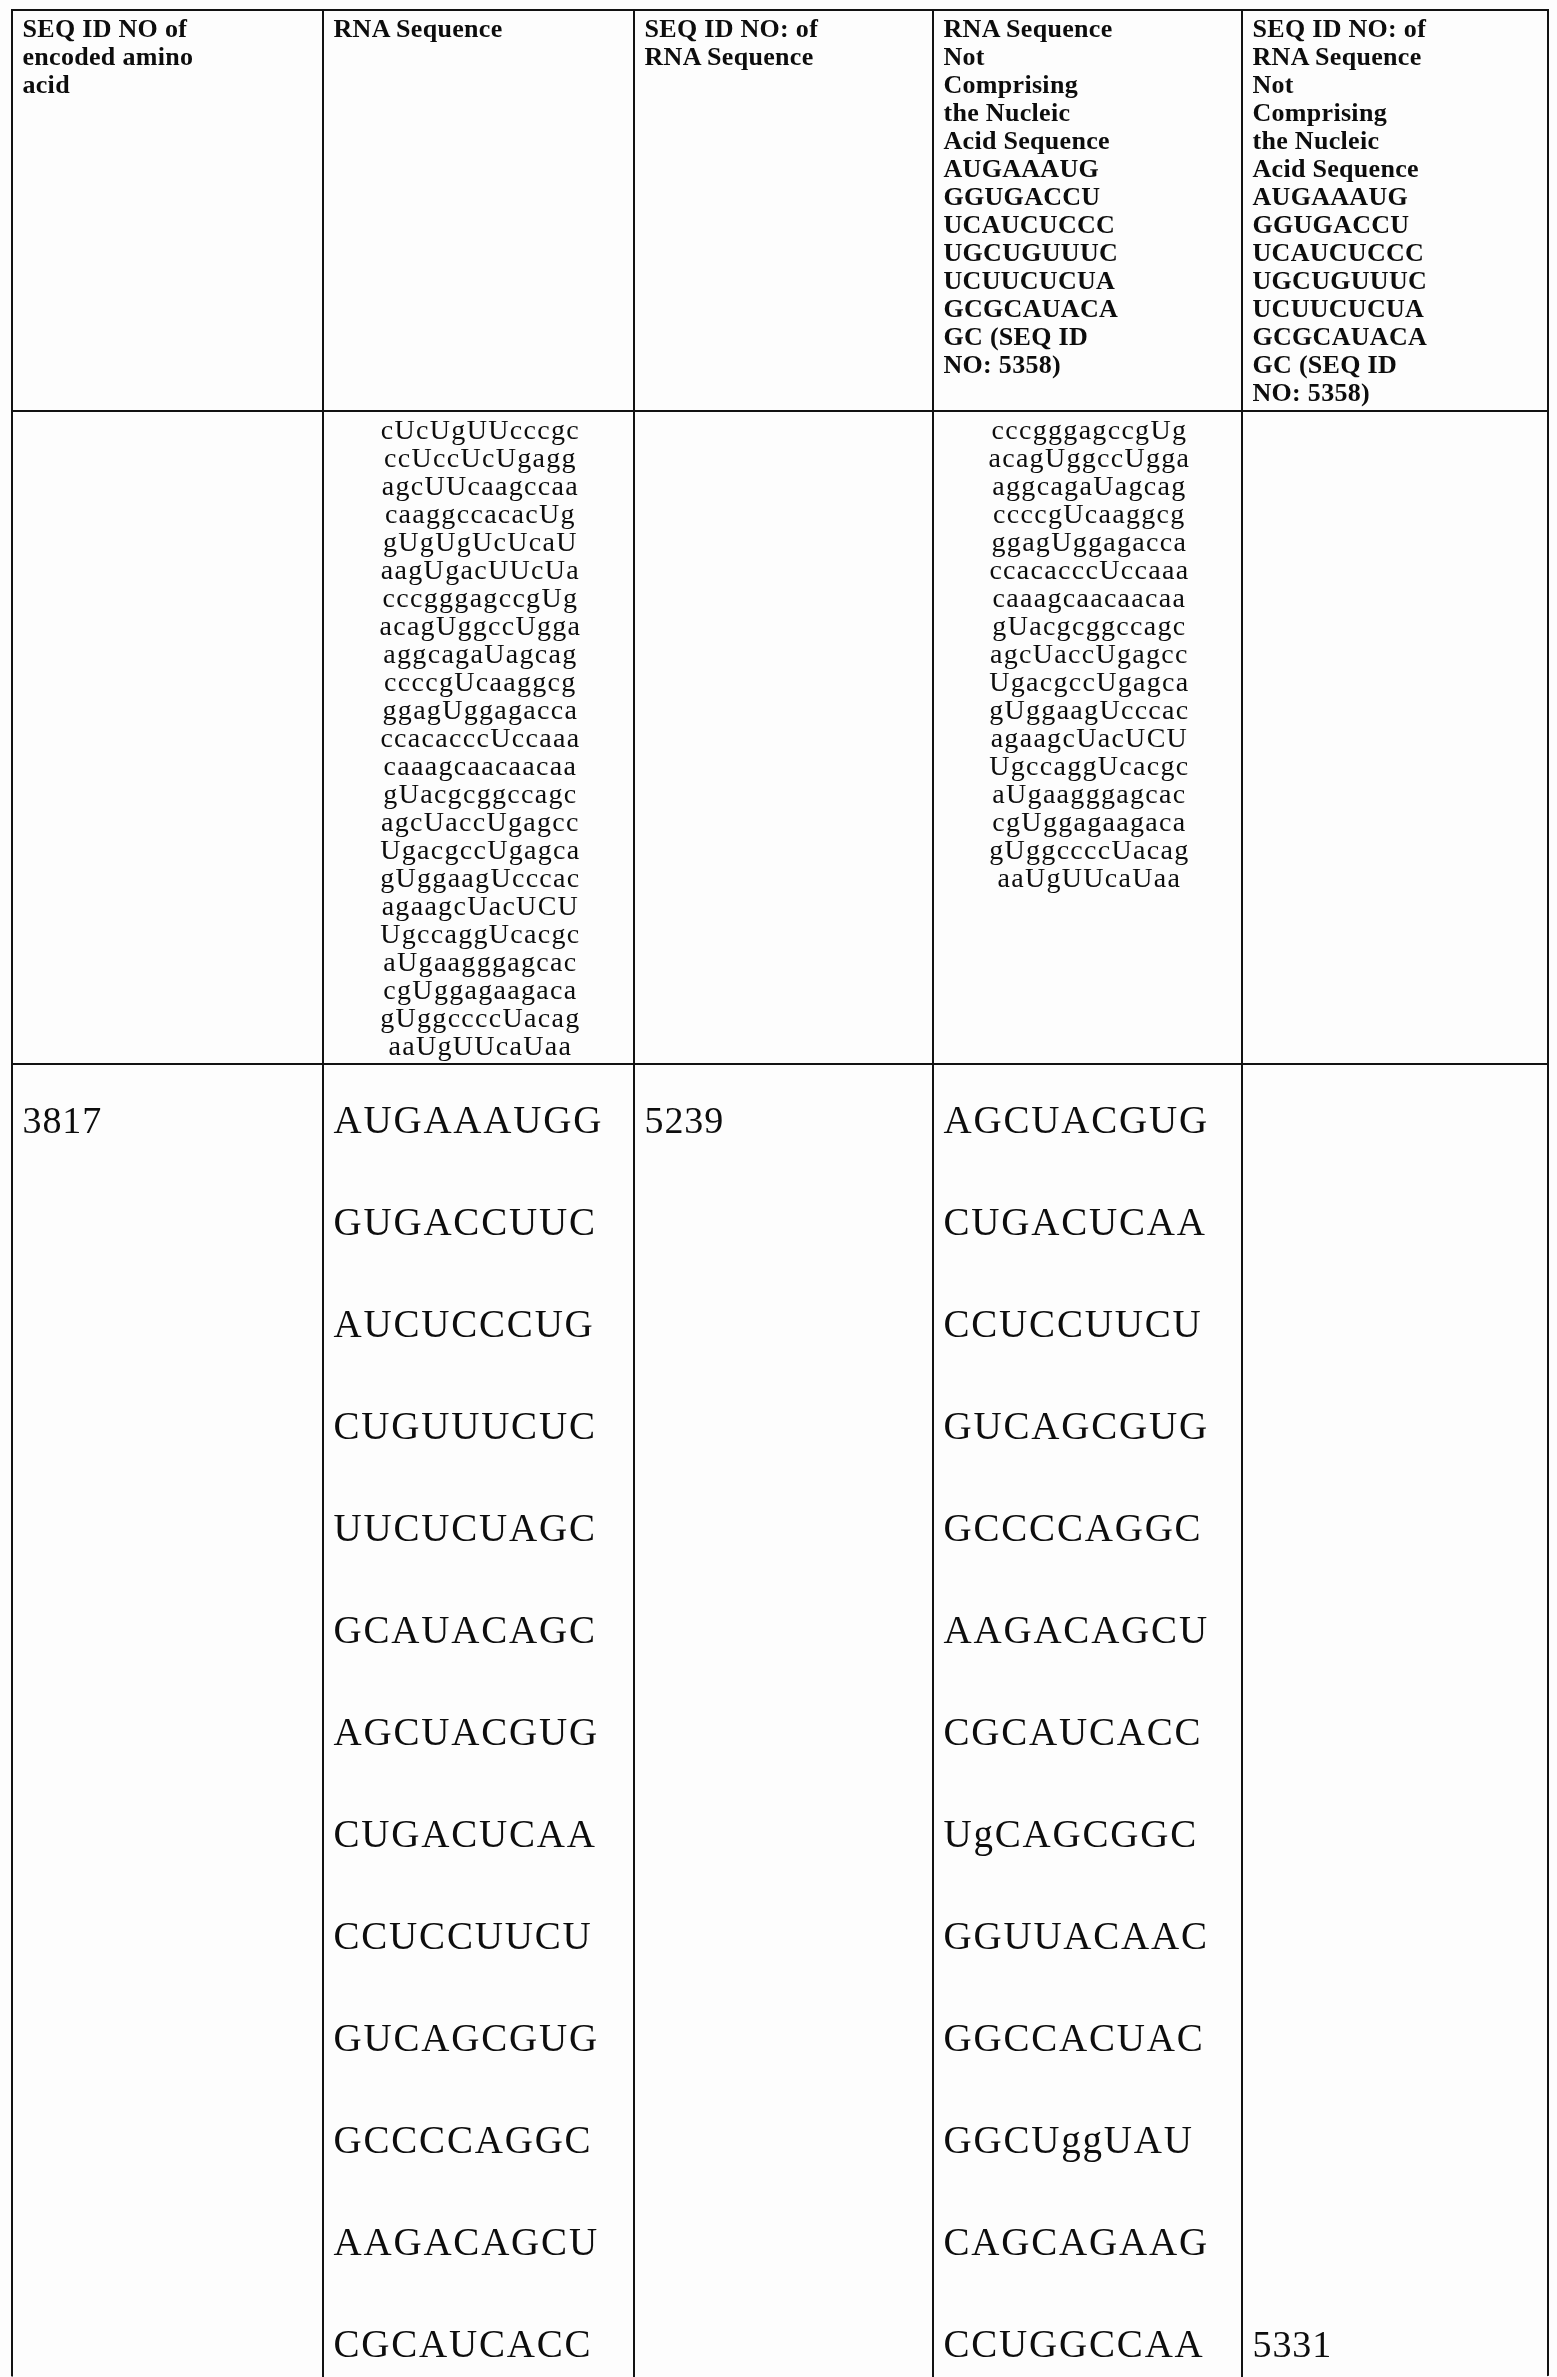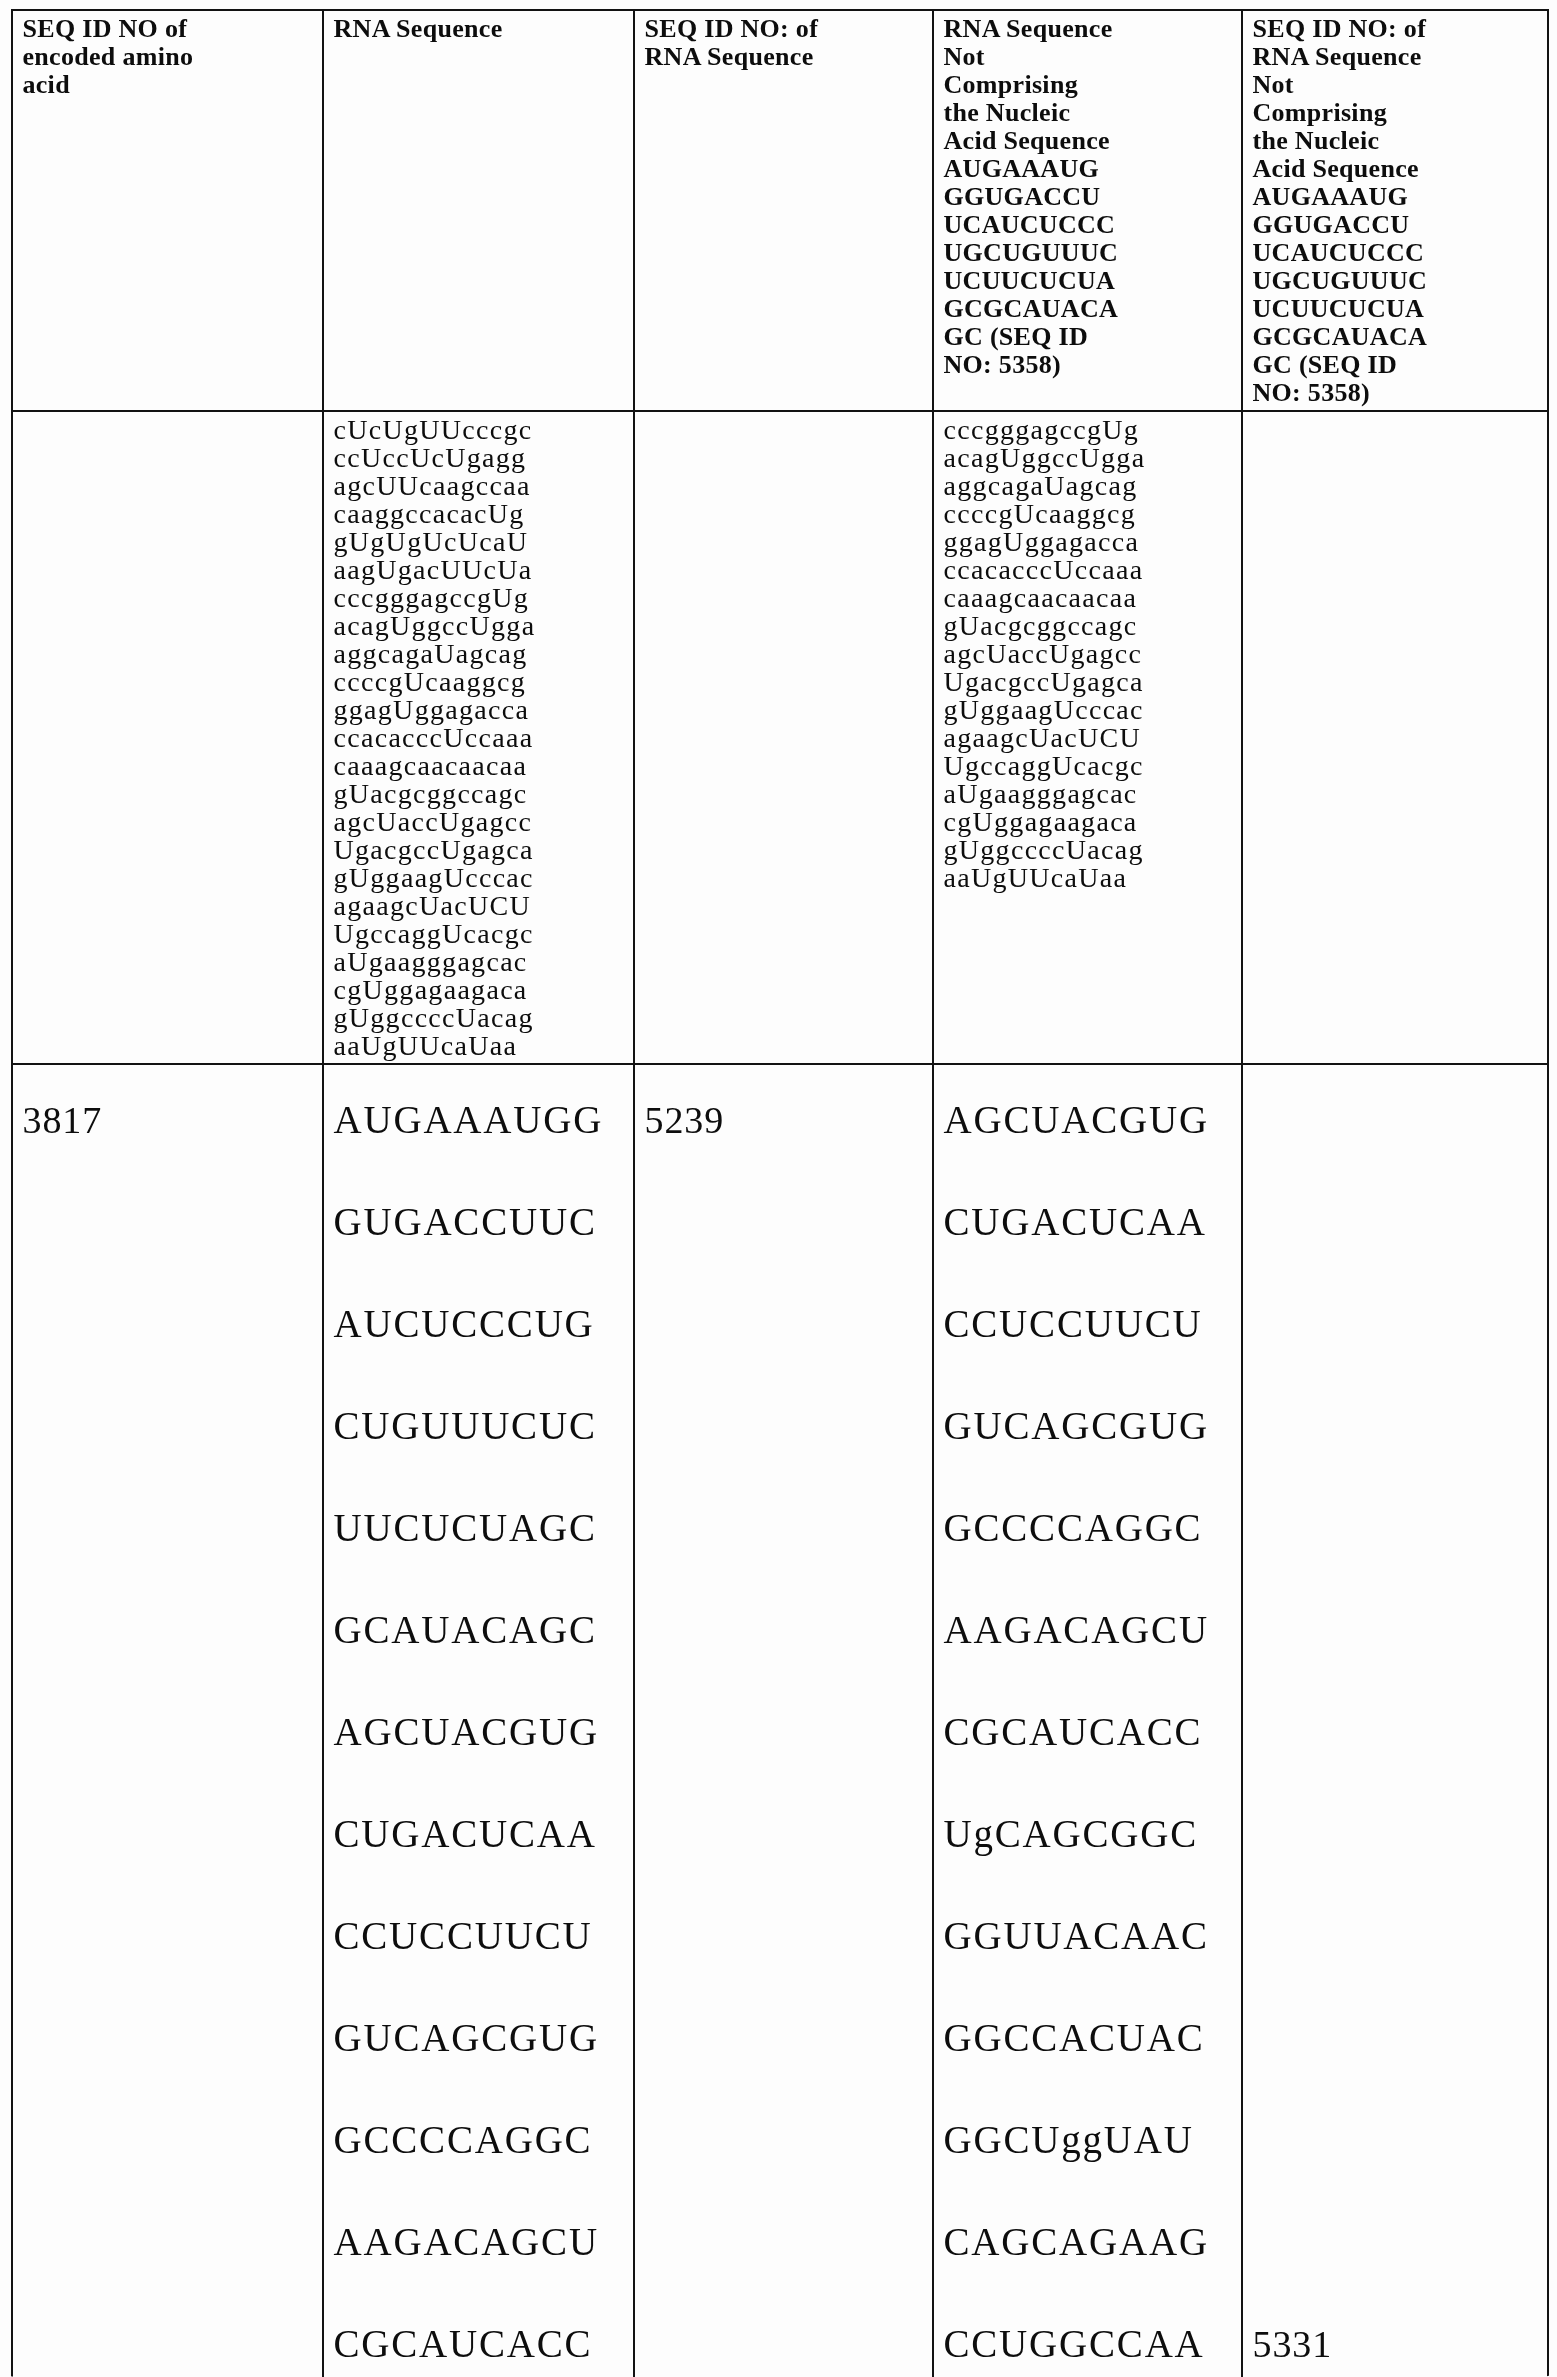--- a/index.html
+++ b/index.html
@@ -54,21 +54,21 @@
     font-size: 28px;
     line-height: 28px;
   }
   td.id-lg {
     font-size: 38px;
     line-height: 102px;
     letter-spacing: 0.9px;
   }
   td.va-bottom { vertical-align: bottom; }
   tr.header-row > th { height: 399px; }
-  tr.data-row-0 > td { height: 645px; }
+  tr.data-row-0 > td { height: 645px; text-align: center; }
   tr.data-row-1 > td { height: 1333px; }
 </style>
 </head>
 <body>
 
 <div class="page">
   <table class="seq-table">
     <colgroup>
       <col style="width:311px">
       <col style="width:311px">

